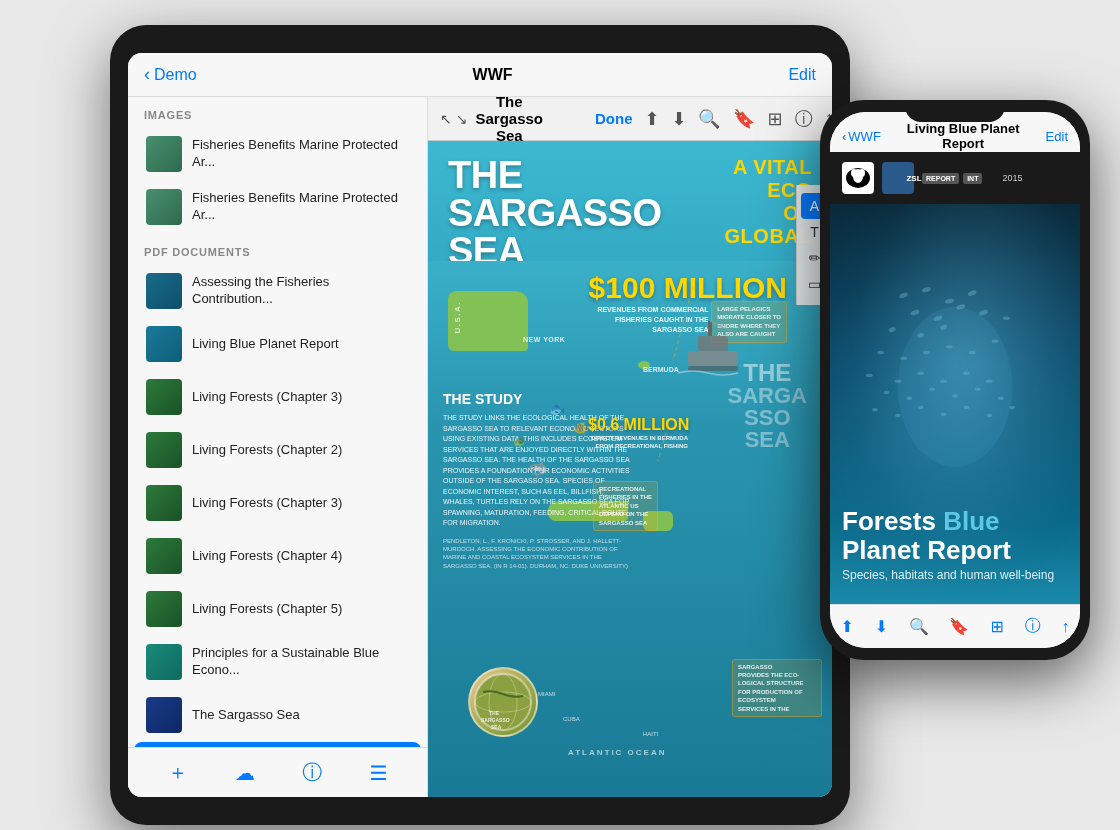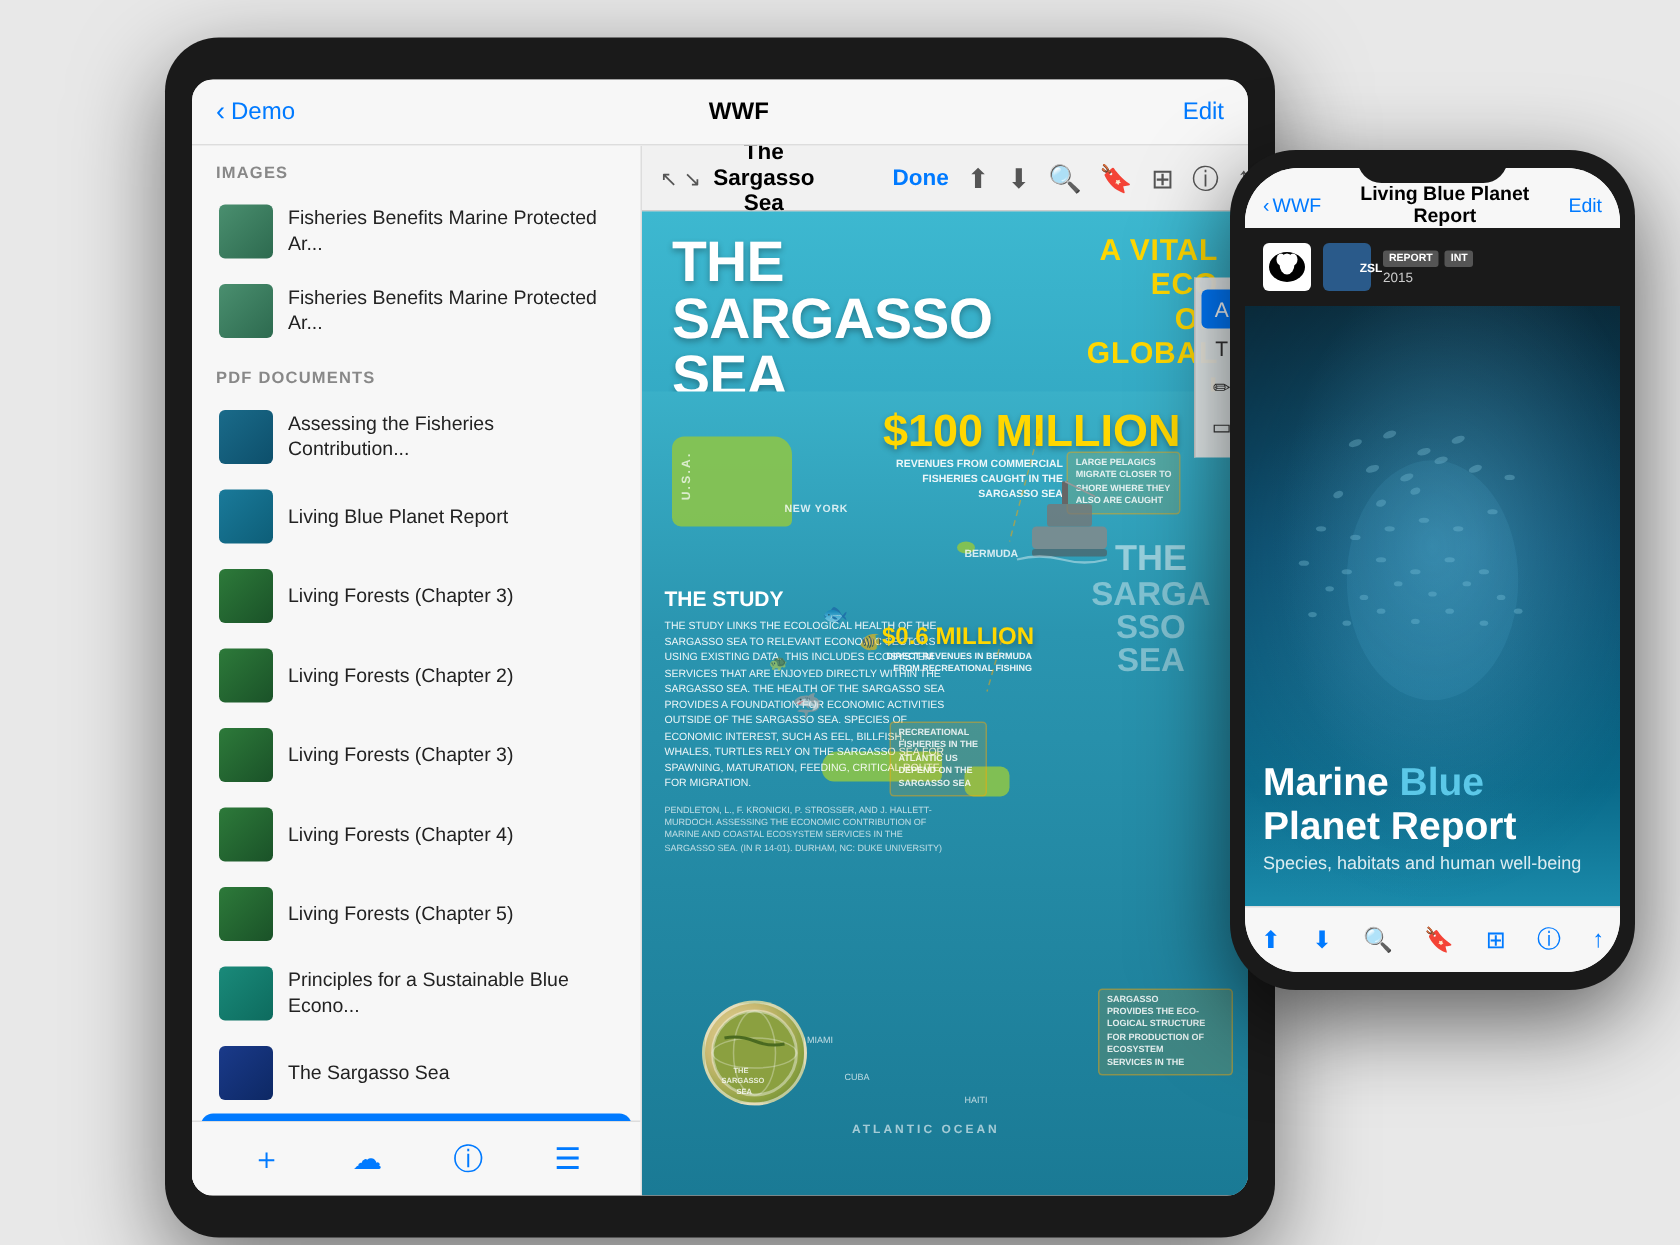--- a/index.html
+++ b/index.html
@@ -499,22 +499,21 @@
       display: flex;
       align-items: center;
       justify-content: center;
       font-size: 8px;
       font-weight: 700;
       color: #fff;
       padding-left: 32px;
     }
     .iphone-report-info {
       display: flex;
-      flex-direction: column;
-      gap: 2px;
+      gap: 20px;
     }
     .iphone-report-badge {
       background: #555;
       color: #fff;
       font-size: 7px;
       padding: 2px 4px;
       border-radius: 2px;
       font-weight: 700;
     }
     .iphone-year {
@@ -965,21 +964,21 @@
             <ellipse cx="135" cy="178" rx="2.5" ry="1.5"></ellipse>
             <ellipse cx="155" cy="185" rx="2.5" ry="1.5"></ellipse>
             <ellipse cx="175" cy="178" rx="2.5" ry="1.5"></ellipse>
           </g>
 
           <ellipse cx="125" cy="160" rx="50" ry="70" fill="rgba(100,200,240,0.15)"></ellipse>
         </svg>
 
         <div class="iphone-title-overlay">
           <div class="iphone-title-big">
-            <span>Marine </span><span class="blue-word">Blue</span>
+            <span>Forests </span><span class="blue-word">Blue</span>
           </div>
           <div class="iphone-title-big">Planet Report</div>
           <div class="iphone-subtitle-text">Species, habitats and human well-being</div>
         </div>
       </div>
 
       <div class="iphone-bottom-bar">
         <span class="iphone-bottom-icon">⬆</span>
         <span class="iphone-bottom-icon">⬇</span>
         <span class="iphone-bottom-icon">🔍</span>

